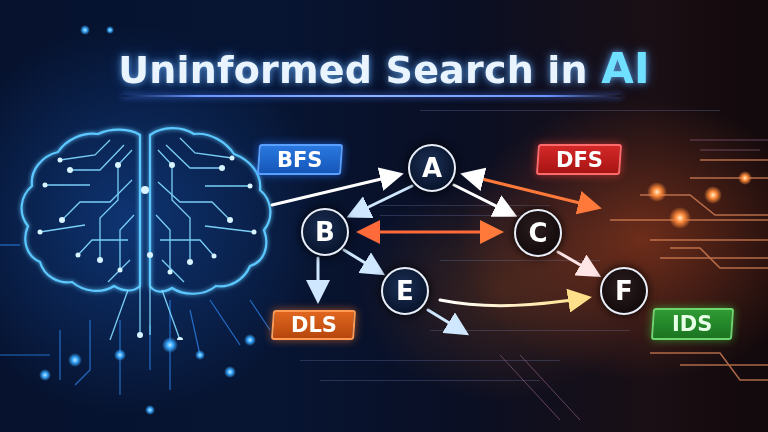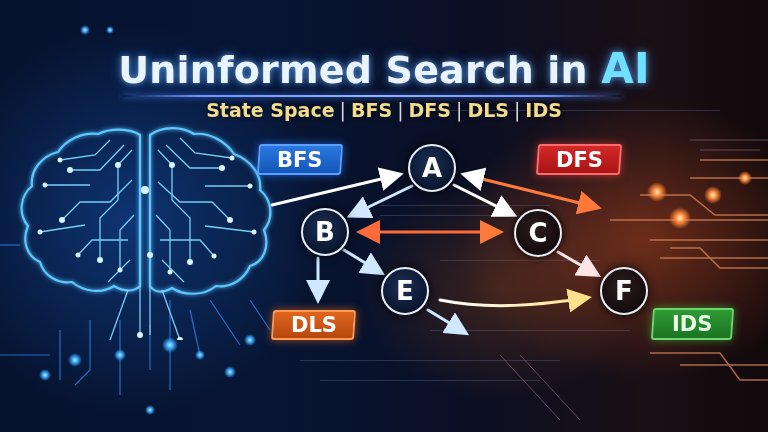--- a/index.html
+++ b/index.html
@@ -243,23 +243,20 @@
       <line x1="558" y1="252" x2="596" y2="274" stroke="#ffe6e6" marker-end="url(#mp)"></line>
 
       <path d="M440 300 C490 310 540 305 586 298" stroke="url(#gy)" marker-end="url(#my)"></path>
 
       <line x1="428" y1="310" x2="464" y2="332" stroke="#cfe8ff" marker-end="url(#mlb)"></line>
     </g>
   </svg>
 
   <div class="title"><span>Uninformed Search in</span> <span class="accent">AI</span></div>
   <div class="divider"></div>
-  <div class="subtitle">
-    <span>State Space</span><span class="sep">|</span><span>BFS</span><span class="sep">|</span><span>DFS</span><span class="sep">|</span><span>DLS</span><span class="sep">|</span><span>IDS</span>
-  </div>
 
   <div class="badge bfs">
       <span>BFS</span>
     </div>
   <div class="badge dfs">
       <span>DFS</span>
     </div>
   <div class="badge dls">
       <span>DLS</span>
     </div>

